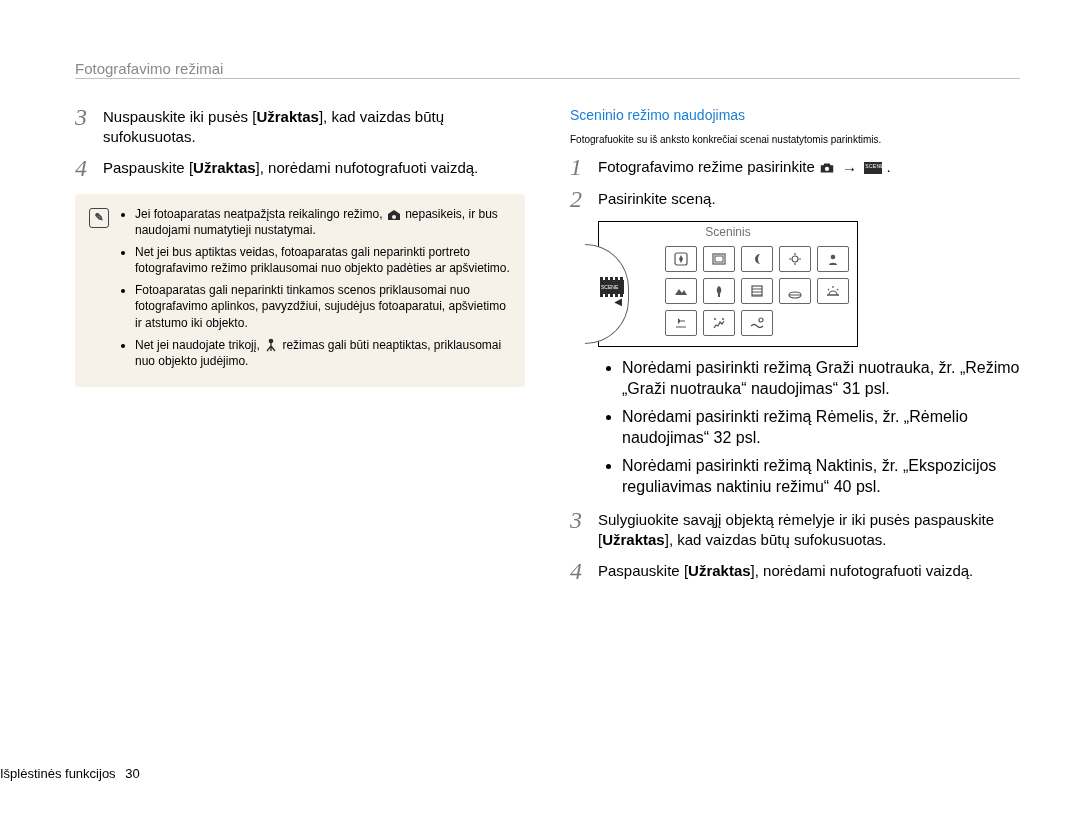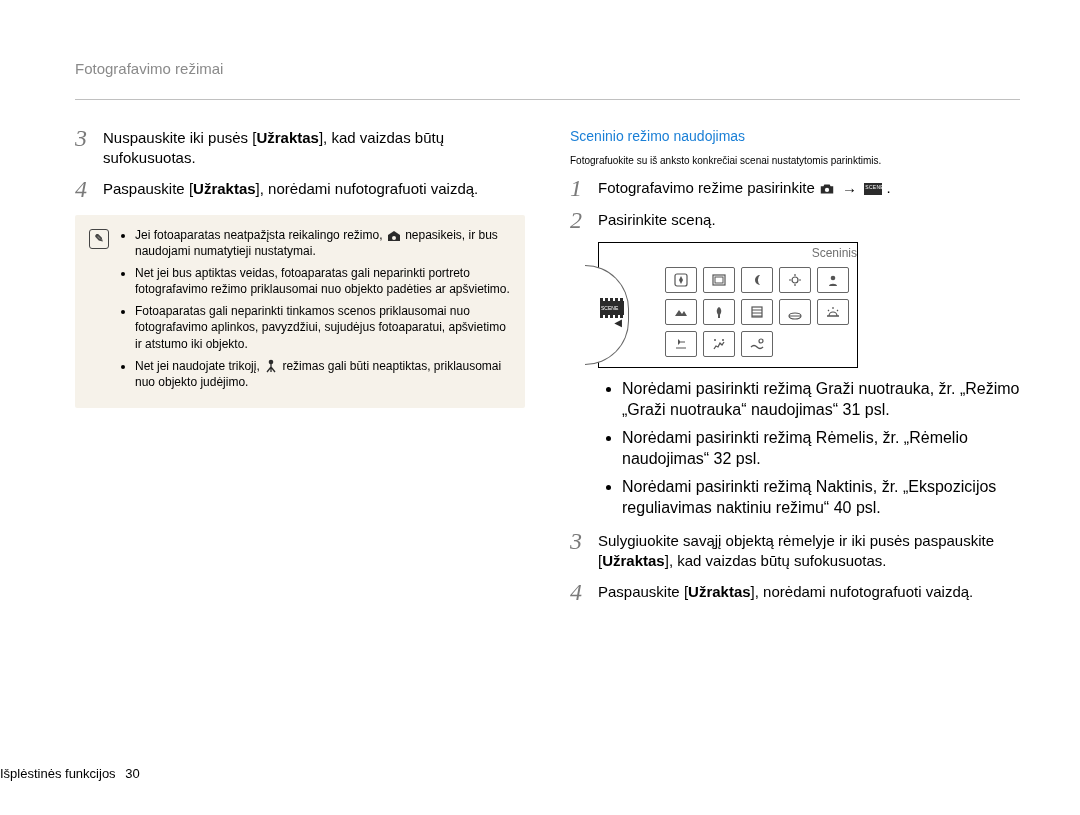--- a/index.html
+++ b/index.html
@@ -13,21 +13,21 @@
     overflow: hidden;
     font-size: 14px;
   }
   .page {
     padding: 60px 60px 0 75px;
     box-sizing: border-box;
   }
   .section-header {
     color: #8a8a8a;
     font-size: 15px;
-    padding-bottom: 22px;
+    padding-bottom: 1px;
     border-bottom: 1px solid #c0c0c0;
     margin-bottom: 28px;
   }
   .columns {
     display: flex;
     gap: 45px;
   }
   .col {
     flex: 1 1 0;
     min-width: 0;
@@ -128,21 +128,21 @@
     box-sizing: border-box;
     position: relative;
   }
   .screen-bar {
     background: #d0d0d0;
     font-size: 10px;
     color: #707070;
     padding: 3px 6px;
   }
   .screen-label {
-    text-align: right;
+    text-align: center;
     font-size: 12px;
     color: #707070;
     padding: 3px 0;
   }
   .screen-grid-wrap{
     position:relative;
     padding: 4px 8px 10px 8px;
   }
   .screen-dial{
     position:absolute;

